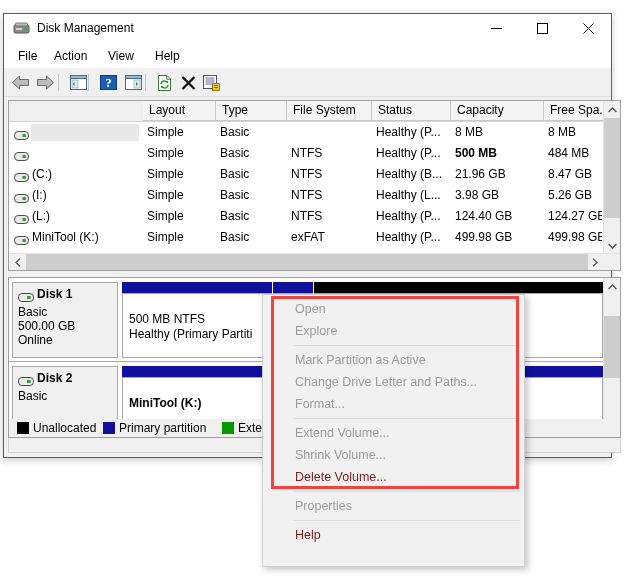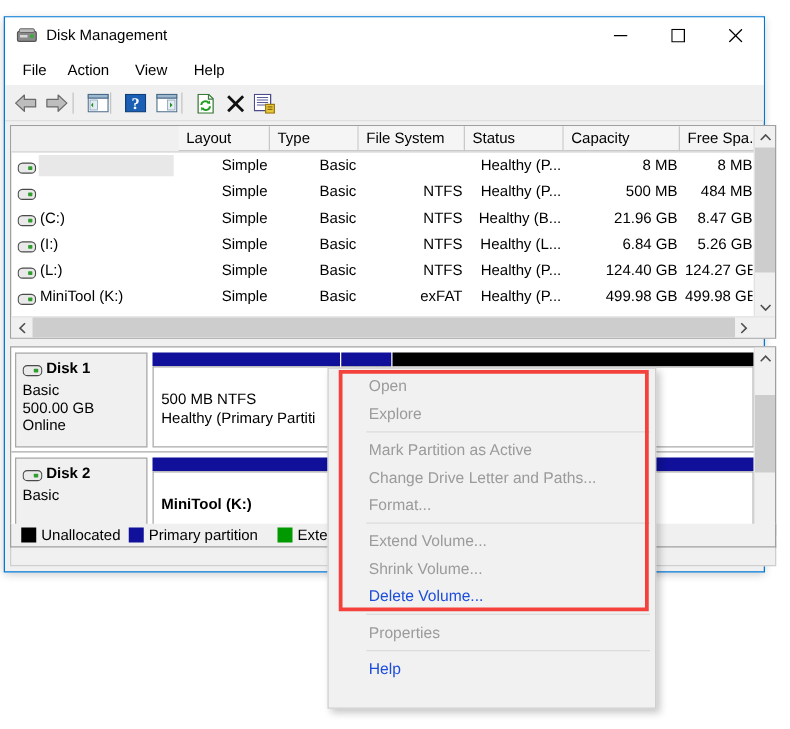--- a/index.html
+++ b/index.html
@@ -101,21 +101,21 @@
     font-size: 12px; color: #000;
     line-height: 19px;
     padding-left: 6px;
     white-space: nowrap; overflow: hidden;
   }
   .lv-body {
     position: absolute; left: 0; top: 21px;
     width: 595px; height: 132px;
     overflow: hidden;
   }
-  .lv-row { position: relative; height: 21px; width: 100%; text-align: right; }
+  .lv-row { position: relative; height: 21px; width: 100%; }
   .lv-cell {
     position: absolute; top: 0; height: 21px;
     font-size: 12px; color: #000;
     line-height: 20px;
     white-space: nowrap; overflow: hidden;
   }
   .vol-sel {
     position: absolute; left: 22px; top: 2px;
     width: 108px; height: 17px;
     background: #e8e8e8;
@@ -280,21 +280,21 @@
   }
   .ctx-item {
     position: relative;
     height: 22px;
     font-size: 12.5px;
     line-height: 22px;
     padding-left: 32px;
     white-space: nowrap;
     color: #9b9b9b;
   }
-  .ctx-item.enabled { color: #1d4ed8; }
+  .ctx-item.enabled { color: #7f1d1d; }
   .ctx-sep {
     height: 1px;
     margin: 3px 4px 3px 30px;
     background: #dcdcdc;
   }
   .ctx-pad-top { height: 3px; }
   .red-box {
     position: absolute;
     left: 271px; top: 296px;
     width: 248px; height: 193px;
@@ -442,21 +442,21 @@
           <div class="lv-row">
             <span class="vol-icon"><svg width="15" height="11" viewBox="0 0 15 11">
                 <rect x="0.5" y="1.5" width="14" height="8" rx="3.6" fill="#e9e9e9" stroke="#4a4a4a" stroke-width="1"></rect>
                 <rect x="8.5" y="4" width="3.4" height="3" rx="0.6" fill="#2f9e2f"></rect>
               </svg></span>
             <span class="vol-name"></span>
             <div class="lv-cell" style="left: 138px; width: 67px;">Simple</div>
             <div class="lv-cell" style="left: 211px; width: 65px;">Basic</div>
             <div class="lv-cell" style="left: 282px; width: 79px;">NTFS</div>
             <div class="lv-cell" style="left: 367px; width: 73px;">Healthy (P...</div>
-            <div class="lv-cell" style="left: 446px; width: 87px;">500 MB</div>
+            <div class="lv-cell" style="left: 446px; width: 87px; font-weight: bold;">500 MB</div>
             <div class="lv-cell" style="left: 539px; width: 54px;">484 MB</div>
           </div>
           <div class="lv-row">
             <span class="vol-icon"><svg width="15" height="11" viewBox="0 0 15 11">
                 <rect x="0.5" y="1.5" width="14" height="8" rx="3.6" fill="#e9e9e9" stroke="#4a4a4a" stroke-width="1"></rect>
                 <rect x="8.5" y="4" width="3.4" height="3" rx="0.6" fill="#2f9e2f"></rect>
               </svg></span>
             <span class="vol-name">(C:)</span>
             <div class="lv-cell" style="left: 138px; width: 67px;">Simple</div>
             <div class="lv-cell" style="left: 211px; width: 65px;">Basic</div>
@@ -468,21 +468,21 @@
           <div class="lv-row">
             <span class="vol-icon"><svg width="15" height="11" viewBox="0 0 15 11">
                 <rect x="0.5" y="1.5" width="14" height="8" rx="3.6" fill="#e9e9e9" stroke="#4a4a4a" stroke-width="1"></rect>
                 <rect x="8.5" y="4" width="3.4" height="3" rx="0.6" fill="#2f9e2f"></rect>
               </svg></span>
             <span class="vol-name">(I:)</span>
             <div class="lv-cell" style="left: 138px; width: 67px;">Simple</div>
             <div class="lv-cell" style="left: 211px; width: 65px;">Basic</div>
             <div class="lv-cell" style="left: 282px; width: 79px;">NTFS</div>
             <div class="lv-cell" style="left: 367px; width: 73px;">Healthy (L...</div>
-            <div class="lv-cell" style="left: 446px; width: 87px;">6.84 GB</div>
+            <div class="lv-cell" style="left: 446px; width: 87px;">3.98 GB</div>
             <div class="lv-cell" style="left: 539px; width: 54px;">5.26 GB</div>
           </div>
           <div class="lv-row">
             <span class="vol-icon"><svg width="15" height="11" viewBox="0 0 15 11">
                 <rect x="0.5" y="1.5" width="14" height="8" rx="3.6" fill="#e9e9e9" stroke="#4a4a4a" stroke-width="1"></rect>
                 <rect x="8.5" y="4" width="3.4" height="3" rx="0.6" fill="#2f9e2f"></rect>
               </svg></span>
             <span class="vol-name">(L:)</span>
             <div class="lv-cell" style="left: 138px; width: 67px;">Simple</div>
             <div class="lv-cell" style="left: 211px; width: 65px;">Basic</div>

